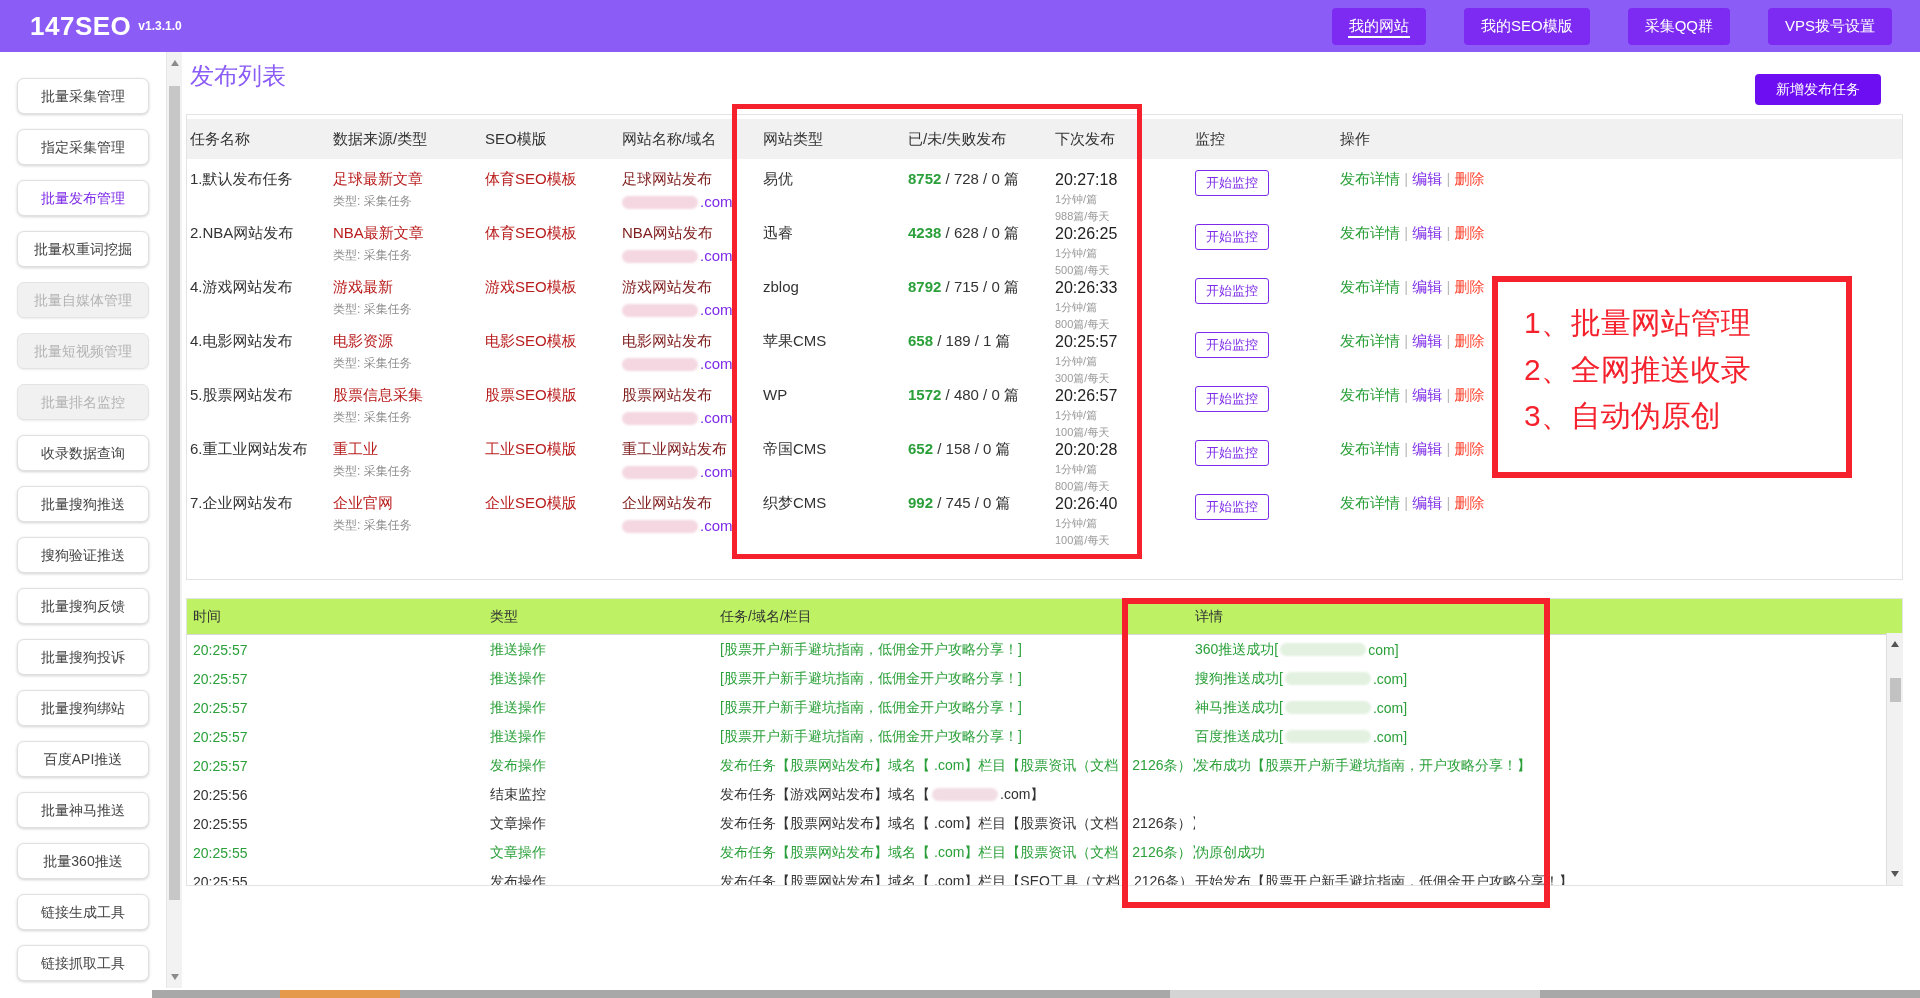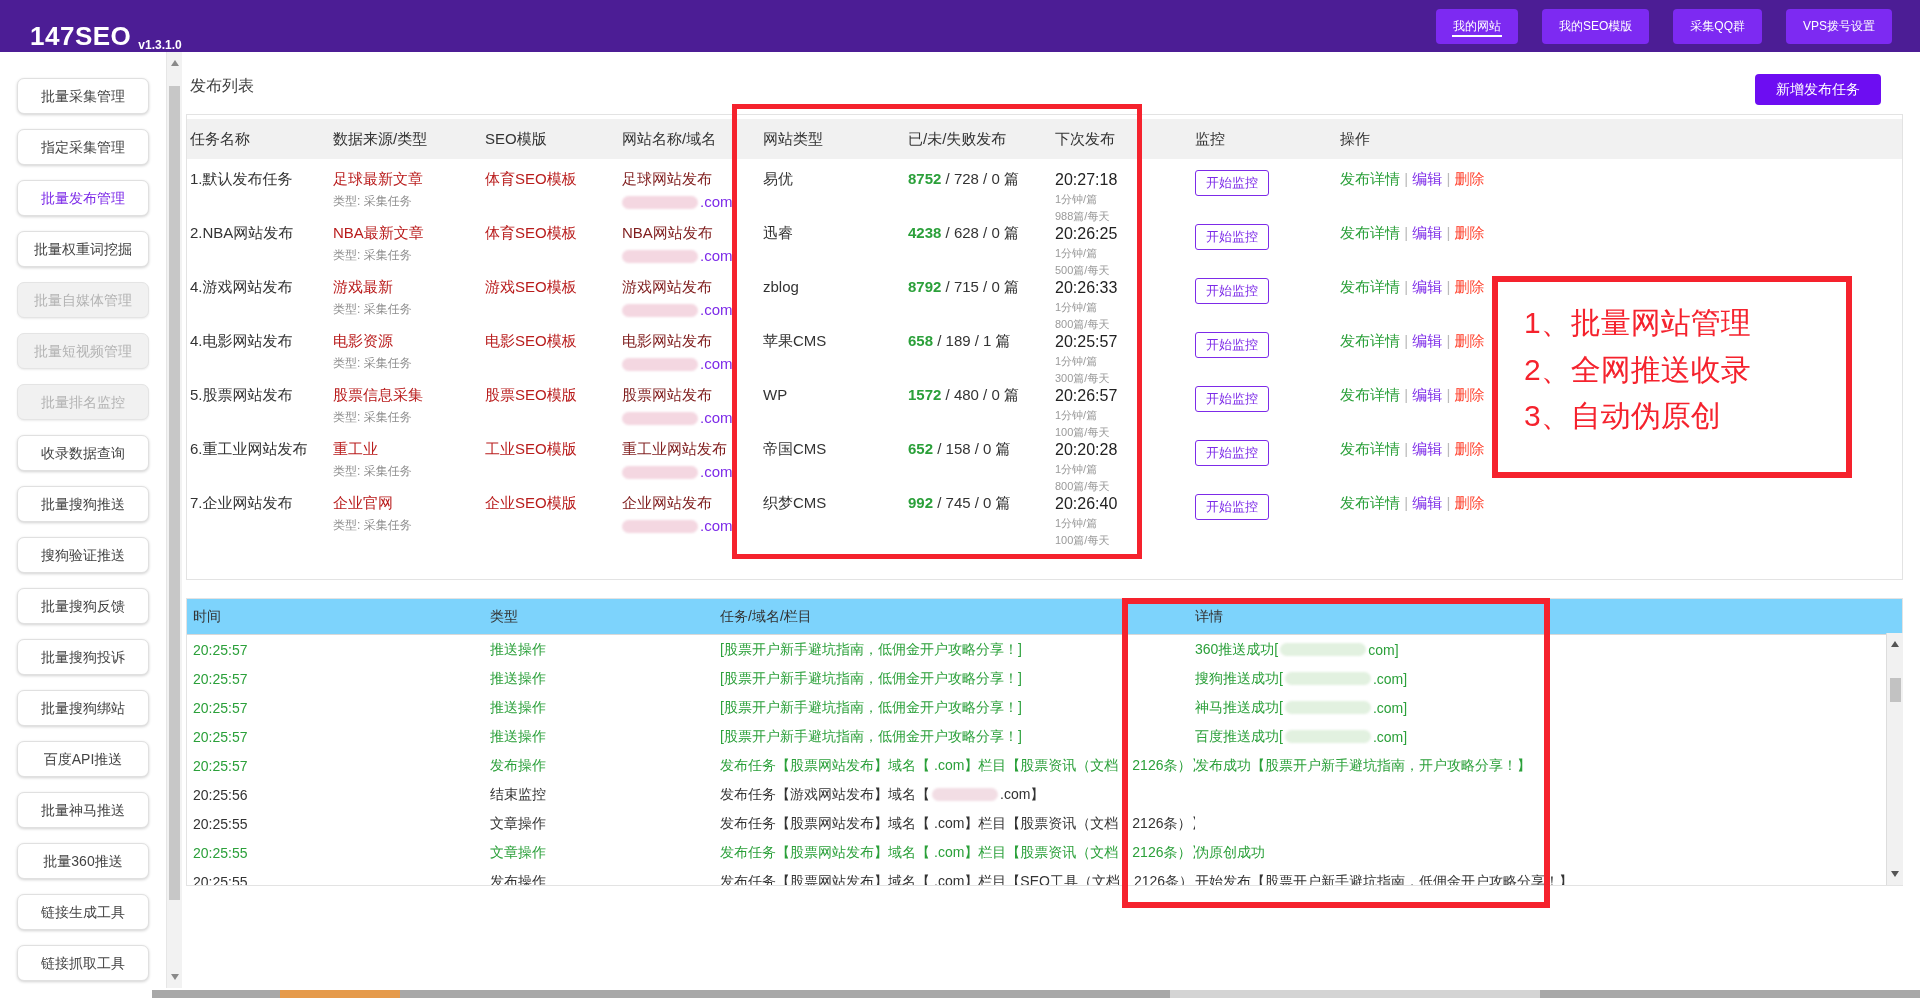--- a/index.html
+++ b/index.html
@@ -1,41 +1,41 @@
 <!DOCTYPE html>
 <html><head>
 <meta charset="utf-8">
 <style>
   * { margin:0; padding:0; box-sizing:border-box; }
   html,body { width:1920px; height:998px; overflow:hidden; }
   body { font-family:"Liberation Sans","DejaVu Sans",sans-serif; background:#fff; color:#333; }
   .app { position:relative; width:1920px; height:998px; overflow:hidden; background:#fff; }
 
   
-  .topbar { position:absolute; left:0; top:0; width:1920px; height:52px; background:#4c1d95; display:flex; align-items:flex-end; }
+  .topbar { position:absolute; left:0; top:0; width:1920px; height:52px; background:#8b5cf6; display:flex; align-items:center; }
   .brand { color:#fff; font-size:26px; font-weight:bold; margin-left:30px; letter-spacing:.5px; }
   .version { color:#fff; font-size:12px; font-weight:bold; margin-left:7px; margin-top:0; }
   .topnav { position:absolute; right:28px; top:0; height:52px; display:flex; align-items:center; }
-  .nav-item { position:relative; color:#fff; font-size:12px; background:#7d2af2; border-radius:4px; padding:9px 17px; margin-left:24px; cursor:pointer; white-space:nowrap; }
+  .nav-item { position:relative; color:#fff; font-size:15px; background:#7d2af2; border-radius:4px; padding:9px 17px; margin-left:38px; cursor:pointer; white-space:nowrap; }
   .nav-item.active::after { content:""; position:absolute; left:16px; right:16px; bottom:7px; height:2px; background:#fff; }
 
   
   .sidebar { position:absolute; left:0; top:52px; width:166px; height:946px; background:#fff; padding-top:26px; overflow:hidden; }
   .side-btn { width:132px; height:36px; line-height:34px; margin:0 auto 15px auto; text-align:center; background:#fff; border:1px solid #e0e0e0; border-radius:7px; box-shadow:0 1px 3px rgba(0,0,0,.18); font-size:14px; color:#444; cursor:pointer; white-space:nowrap; }
   .side-btn.active { color:#7d2be8; }
   .side-btn.disabled { background:#f1f1f1; color:#b3b3b3; border-color:#e4e4e4; box-shadow:0 1px 2px rgba(0,0,0,.08); cursor:default; }
 
   
   .vscroll { position:absolute; left:166px; top:52px; width:16px; height:936px; background:#f2f2f2; border-left:1px solid #e6e6e6; }
   .vscroll .thumb { position:absolute; left:2px; top:34px; width:11px; height:814px; background:#c7c7c7; }
   .tri-up { position:absolute; left:4px; width:0; height:0; border-left:4px solid transparent; border-right:4px solid transparent; border-bottom:6px solid #8a8a8a; }
   .tri-down { position:absolute; left:4px; width:0; height:0; border-left:4px solid transparent; border-right:4px solid transparent; border-top:6px solid #8a8a8a; }
 
   
-  .page-title { position:absolute; left:190px; top:76px; font-size:16px; color:#404040; }
+  .page-title { position:absolute; left:190px; top:60px; font-size:24px; color:#8b5cf6; }
   .new-task-btn { position:absolute; left:1755px; top:74px; width:126px; height:31px; background:#6d0df2; color:#fff; font-size:14px; border:none; border-radius:4px; cursor:pointer; font-family:inherit; }
 
   .card { position:absolute; background:#fff; border:1px solid #e3e3e3; overflow:hidden; }
   .card1 { left:186px; top:114px; width:1717px; height:466px; }
   .card2 { left:186px; top:598px; width:1717px; height:288px; }
 
   
   .phead, .prow { display:grid; grid-template-columns:143px 152px 137px 141px 145px 147px 140px 145px 1fr; padding-left:3px; }
   .phead { height:40px; margin-top:4px; background:#f1f1f1; align-items:center; font-size:15px; color:#333; }
   .prow { height:54px; padding-top:11px; align-items:start; }
@@ -53,21 +53,21 @@
   .sub2 { font-size:11px; color:#9a9a9a; margin-top:4px; }
   .monitor-btn { background:#fff; border:1px solid #7d2be8; color:#7d2be8; font-size:13px; padding:3px 10px; border-radius:3px; cursor:pointer; font-family:inherit; }
   .actions { white-space:nowrap; }
   .act-green { color:#2ba03a; cursor:pointer; text-decoration:none; }
   .act-purple { color:#7d2be8; cursor:pointer; text-decoration:none; }
   .act-red { color:#ff4632; cursor:pointer; text-decoration:none; }
   .sep { color:#bbb; }
 
   
   .lhead, .lrow { display:grid; grid-template-columns:297px 230px 475px 1fr; padding-left:6px; align-items:center; }
-  .lhead { height:36px; background:#7dd3fc; border-bottom:1px solid #d8d8d8; font-size:14px; color:#333; }
+  .lhead { height:36px; background:#bef264; border-bottom:1px solid #d8d8d8; font-size:14px; color:#333; }
   .lrow { height:29px; font-size:14px; color:#333; white-space:nowrap; }
   .lrow.green, .lrow.green .lcell { color:#2ba03a; }
   .lcell { display:flex; align-items:center; overflow:hidden; }
 
   
   .redbox { position:absolute; border:5px solid #f5222d; background:transparent; z-index:40; pointer-events:none; }
   .redbox1 { left:732px; top:104px; width:410px; height:455px; }
   .redbox2 { left:1122px; top:598px; width:428px; height:310px; border-width:6px; }
   .feature-box { position:absolute; left:1492px; top:276px; width:360px; height:202px; border:6px solid #f5222d; background:#fff; z-index:41; padding:18px 0 0 26px; }
   .feature-line { color:#f5222d; font-size:30px; line-height:1.55; white-space:nowrap; }

